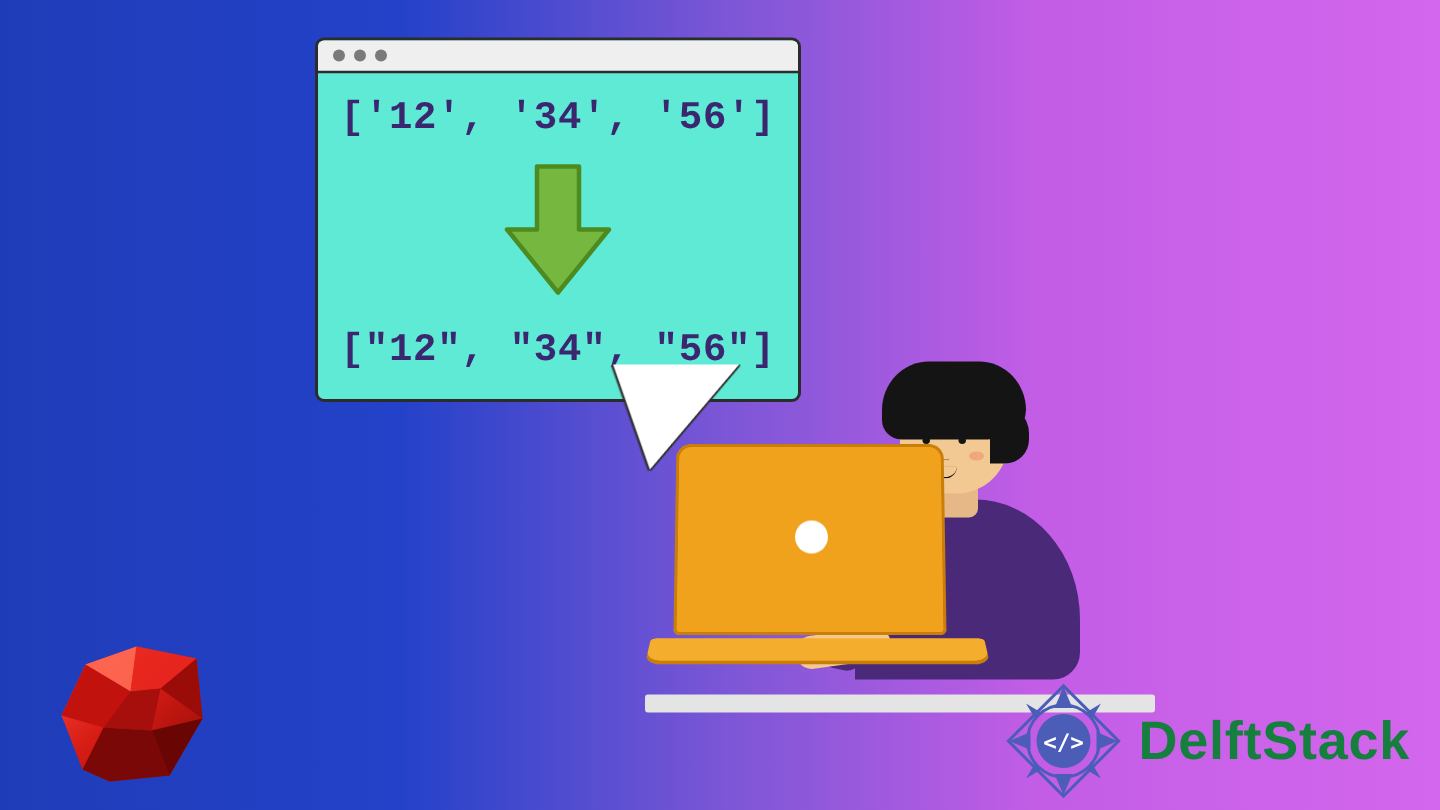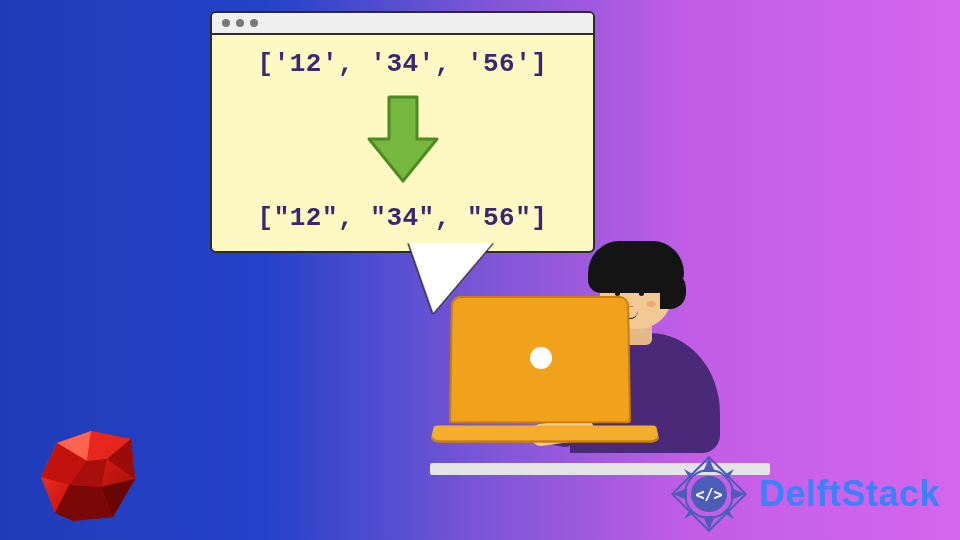--- a/index.html
+++ b/index.html
@@ -9,23 +9,23 @@
     background: linear-gradient(to right, #1f3cb8 0%, #2442c9 28%, #7a56d6 50%, #c35de6 72%, #d367ed 100%);
     position: relative;
     overflow: hidden;
     font-family: Arial, sans-serif;
   }
 
   
   .code-window {
     position: absolute;
     left: 210px;
-    top: 11px;
-    width: 385px;
-    background: #fef9c3;
+    top: 25px;
+    width: 324px;
+    background: #5eead4;
     border: 2px solid #2c2c2c;
     border-radius: 6px;
   }
   .window-titlebar {
     height: 22px;
     display: flex;
     align-items: center;
     padding-left: 10px;
     gap: 6px;
     border-bottom: 2px solid #2c2c2c;
@@ -245,21 +245,21 @@
     right: 20px;
     bottom: 6px;
     display: flex;
     align-items: center;
     gap: 10px;
   }
   .delft-text {
     font-family: "Segoe UI", Arial, sans-serif;
     font-size: 36px;
     font-weight: 600;
-    color: #3b82f6;
+    color: #15803d;
     letter-spacing: 0.5px;
   }
   .delft-badge {
     width: 80px; height: 80px;
     position: relative;
   }
 </style>
 </head>
 <body>
 

